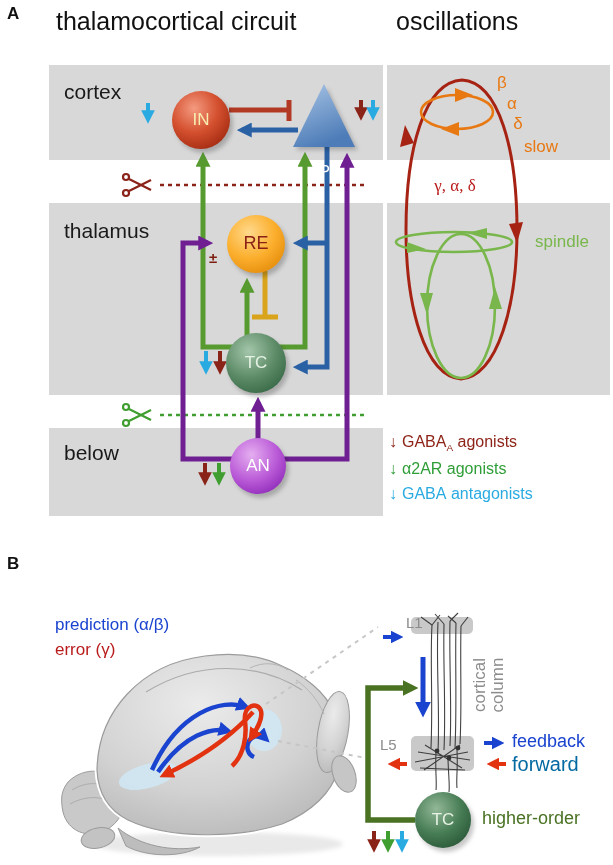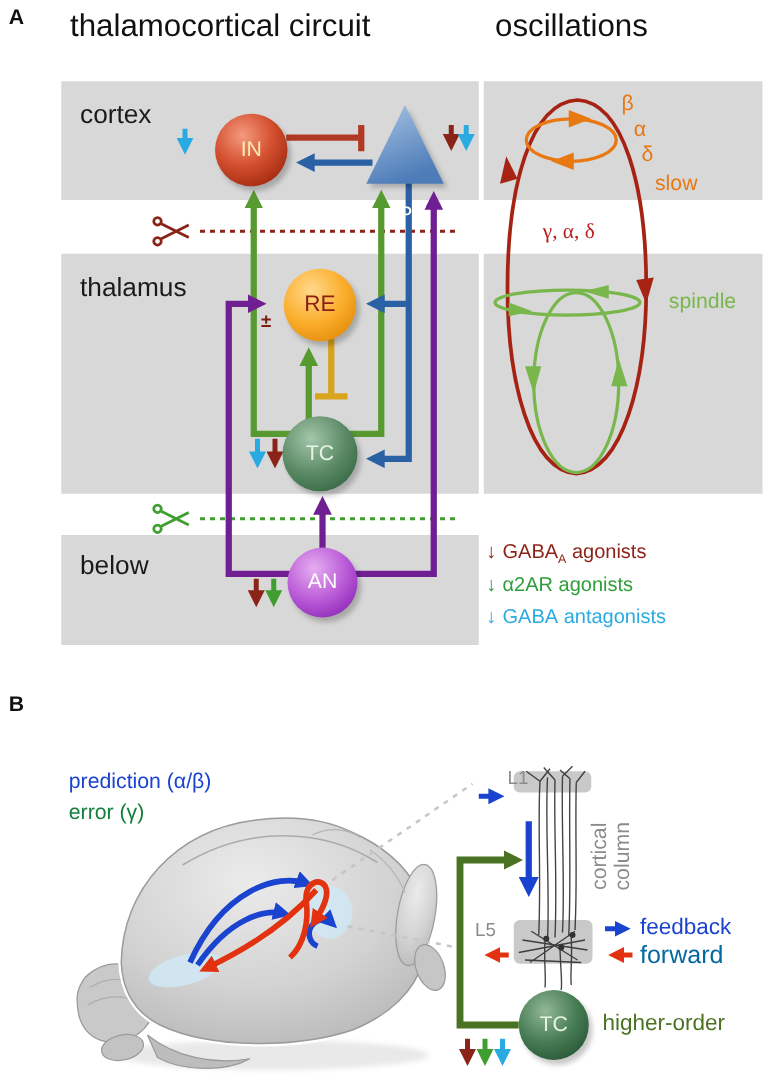--- a/index.html
+++ b/index.html
@@ -15,21 +15,21 @@
   .node-label{font-size:17px;}
   .osc{font-size:17px;color:#e87812;}
   .osc-dark{font-size:17px;color:#b91c1c;font-family:Liberation Serif, serif;}
   .osc-green{font-size:17px;color:#79b74c;}
   .legend-row{position:absolute;left:389px;font-size:16px;white-space:nowrap;}
   .legend-row .arr{font-weight:bold;margin-right:5px;}
   .legend-row sub{font-size:0.62em;}
   .leg-0{color:#8e2418;} .leg-1{color:#2f9e38;text-align:right;} .leg-2{color:#29abe2;}
   .pm{font-size:15px;font-weight:bold;color:#7c1b10;}
   .pred{font-size:17px;color:#1a43cf;}
-  .err{font-size:17px;color:#15803d;}
+  .err{font-size:17px;color:#b91c1c;}
   .graylab{font-size:15px;color:#8c8c8c;}
   .vert{transform:translate(-50%,-50%) rotate(-90deg);text-align:center;line-height:1.05;
         font-size:17px;color:#8c8c8c;}
   .fb{font-size:18px;color:#1a43cf;}
   .fw{font-size:20px;color:#0369a1;}
   .ho{font-size:18px;color:#4a7223;}
 </style>
 </head>
 <body>
 

